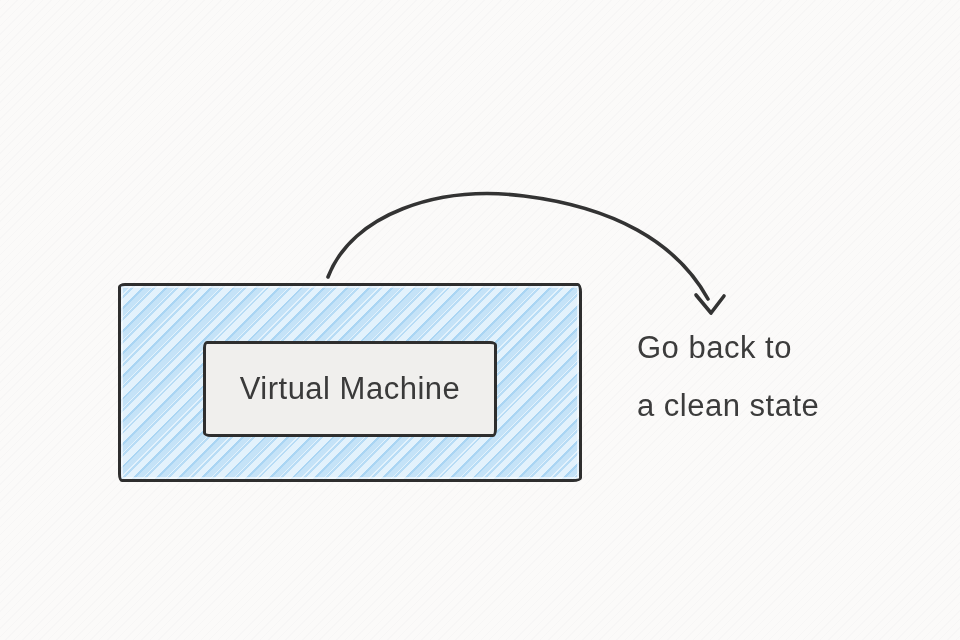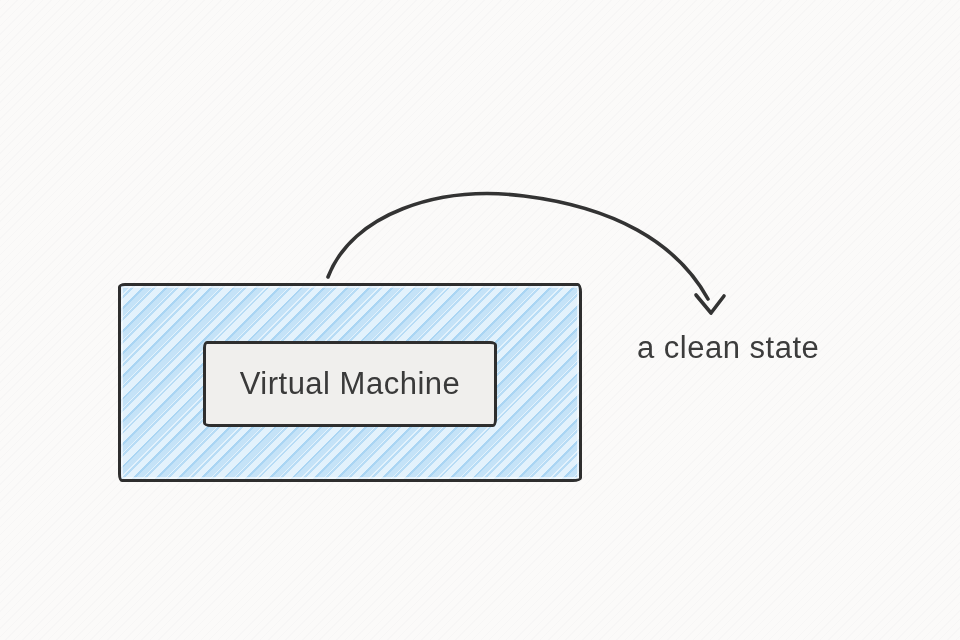--- a/index.html
+++ b/index.html
@@ -30,21 +30,21 @@
       repeating-linear-gradient(135deg,
         rgba(173,214,243,0.45) 0px, rgba(173,214,243,0.45) 7px,
         rgba(236,246,253,0.55) 7px, rgba(236,246,253,0.55) 16px);
     box-shadow: inset 0 0 0 2px rgba(250,252,254,0.65);
   }
 
   
   .vm-inner {
     position: absolute;
     left: 203px; top: 341px;
-    width: 294px; height: 86px;
+    width: 294px; height: 96px;
     border: 3px solid #2e2e2e;
     border-radius: 4px 7px 4px 8px / 7px 4px 8px 4px;
     background: #f0efed;
     display: flex; align-items: center; justify-content: center;
   }
   .vm-inner .vm-label {
     font-size: 31px;
     color: #3a3a3a;
     letter-spacing: 0.5px;
     white-space: nowrap;
@@ -88,16 +88,17 @@
     <span class="vm-label">Virtual Machine</span>
   </div>
 
   <svg class="arrow-svg" viewBox="0 0 960 640">
     <path d="M 328 277 C 352 214 438 185 524 196 C 612 207 676 241 708 299" fill="none" stroke-width="3.6" stroke-linecap="round" stroke="#333333"></path>
     <path d="M 696 295 L 711 313 L 724 296" fill="none" stroke-width="3.6" stroke-linecap="round" stroke-linejoin="round" stroke="#333333"></path>
   </svg>
 
 
   <div class="label-note">
+    <div class="note-line">Go back to</div>
     <div class="note-line">a clean state</div>
   </div>
 
 </div>
 
 </body></html>

